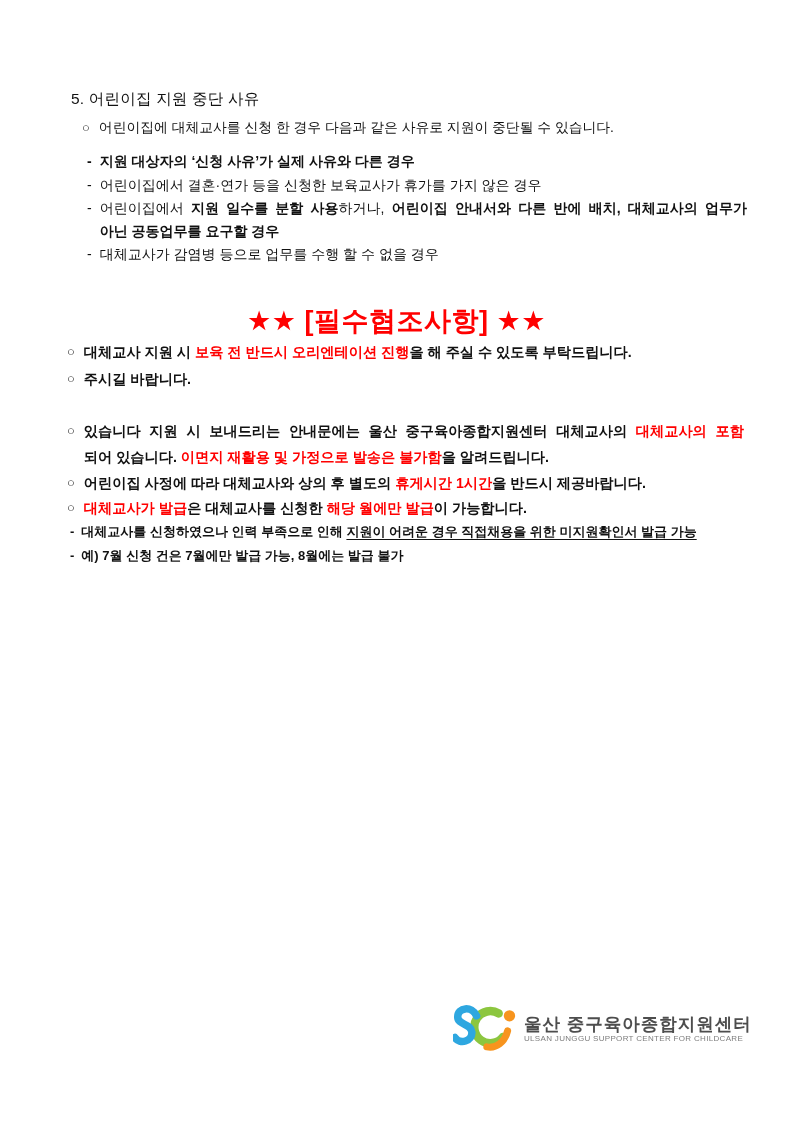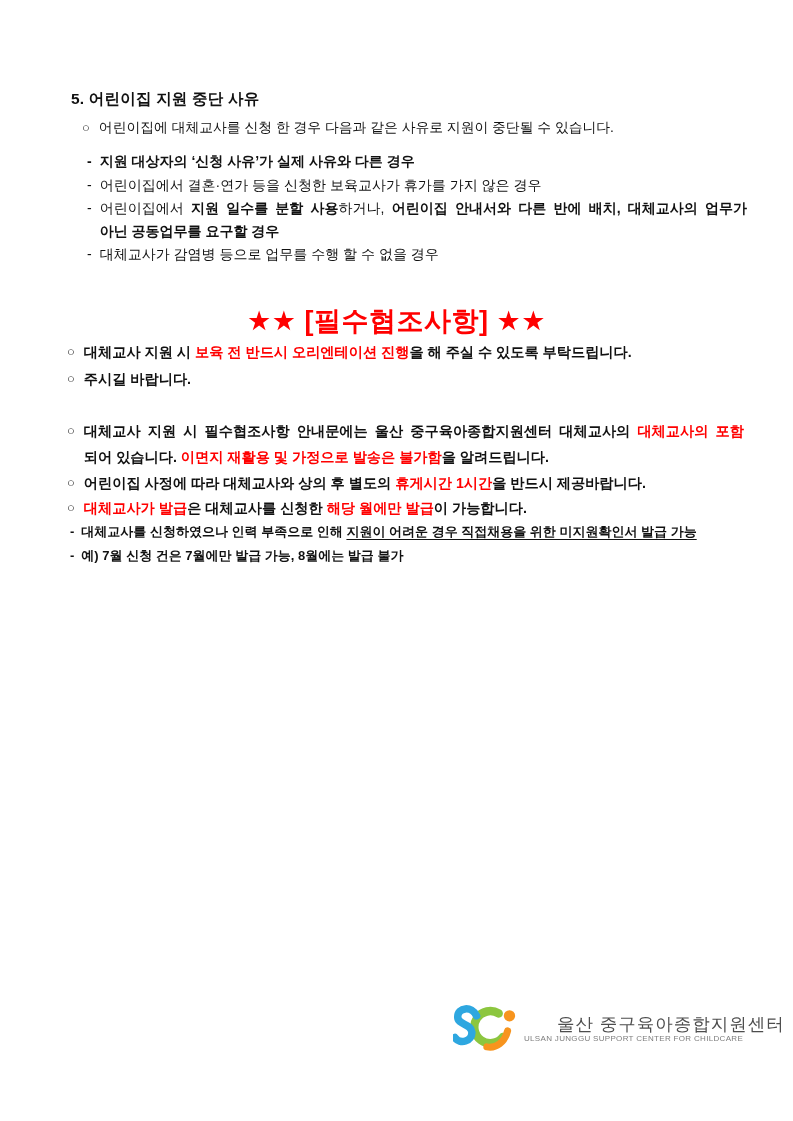--- a/index.html
+++ b/index.html
@@ -11,21 +11,21 @@
     color:var(--ink);
   }
   .abs { position:absolute; }
   .row { display:flex; align-items:flex-start; }
   .marker { flex:0 0 auto; font-weight:400; }
   .txt { flex:1 1 auto; }
   .b { font-weight:700; }
   .r { color:var(--red); }
   .u { text-decoration:underline; text-underline-offset:3px; }
 
-  .sec-heading { left:71px; top:89px; font-size:15.5px; font-weight:700; letter-spacing:.2px; }
+  .sec-heading { left:71px; top:89px; font-size:15.5px; font-weight:400; letter-spacing:.2px; }
   .intro { left:82px; top:119px; width:660px; font-size:13.8px; }
   .intro .marker { font-size:13px; margin-right:9px; position:relative; top:1px; }
 
   .sub { left:87px; width:660px; font-size:14px; line-height:23px; }
   .sub .marker { margin-right:8px; }
   .sub .txt { max-width:648px; }
   .jl { text-align:justify; text-align-last:justify; }
 
   .notice-title { left:0; top:303px; width:793px; text-align:center;
     font-size:27px; font-weight:700; color:var(--red); letter-spacing:.5px; }
@@ -33,21 +33,21 @@
   .nitem { left:67px; width:680px; font-size:14.2px; font-weight:700; line-height:26px; }
   .nitem .marker { font-size:13px; margin-right:9px; font-weight:400; }
   .nitem .txt { max-width:660px; }
 
   .note { left:70px; width:672px; font-size:13px; font-weight:700; line-height:22px; }
   .note .marker { margin-right:7px; font-weight:700; }
 
   .footer { left:453px; top:1000px; display:flex; align-items:center; }
   .logo-mark { flex:0 0 auto; margin-right:7px; }
   .logo-text { display:flex; flex-direction:column; }
-  .logo-ko { font-size:17.5px; color:#4d4d4d; letter-spacing:1px; font-weight:400; line-height:20px;margin-left:33px; }
+  .logo-ko { font-size:17.5px; color:#4d4d4d; letter-spacing:1px; font-weight:700; line-height:20px; }
   .logo-en { font-size:8px; color:#7d7d7d; letter-spacing:.32px; font-weight:400; line-height:10px; }
 </style>
 </head>
 <body>
 
 <div class="page">
 
   <div class="abs sec-heading">5. 어린이집 지원 중단 사유</div>
 
   <div class="abs row intro">
@@ -85,21 +85,21 @@
   <div class="abs row nitem" style="top:366px;">
     <span class="marker">○</span>
     <span class="txt">
       <div><span>주시길 바랍니다.</span></div>
     </span>
   </div>
 
   <div class="abs row nitem" style="top:418px;">
     <span class="marker">○</span>
     <span class="txt">
-      <div class="jl"><span>대체교사 지원 시 필수협조사항 안내문에는 울산 중구육아종합지원센터 대체교사의 </span><span class="r">대체교사의 포함</span></div>
+      <div class="jl"><span>있습니다 지원 시 보내드리는 안내문에는 울산 중구육아종합지원센터 대체교사의 </span><span class="r">대체교사의 포함</span></div>
       <div><span>되어 있습니다. </span><span class="r">이면지 재활용 및 가정으로 발송은 불가함</span><span>을 알려드립니다.</span></div>
     </span>
   </div>
 
   <div class="abs row nitem" style="top:470px;">
     <span class="marker">○</span>
     <span class="txt"><span>어린이집 사정에 따라 대체교사와 상의 후 별도의 </span><span class="r">휴게시간 1시간</span><span>을 반드시 제공바랍니다.</span></span>
   </div>
 
   <div class="abs row nitem" style="top:495px;">

